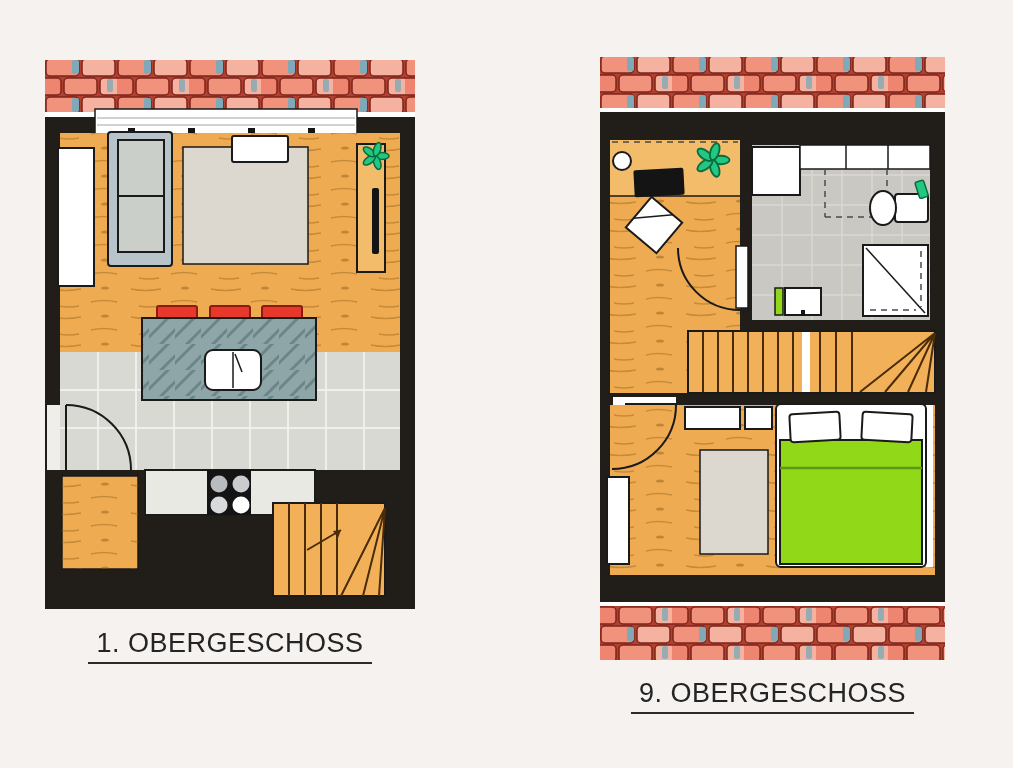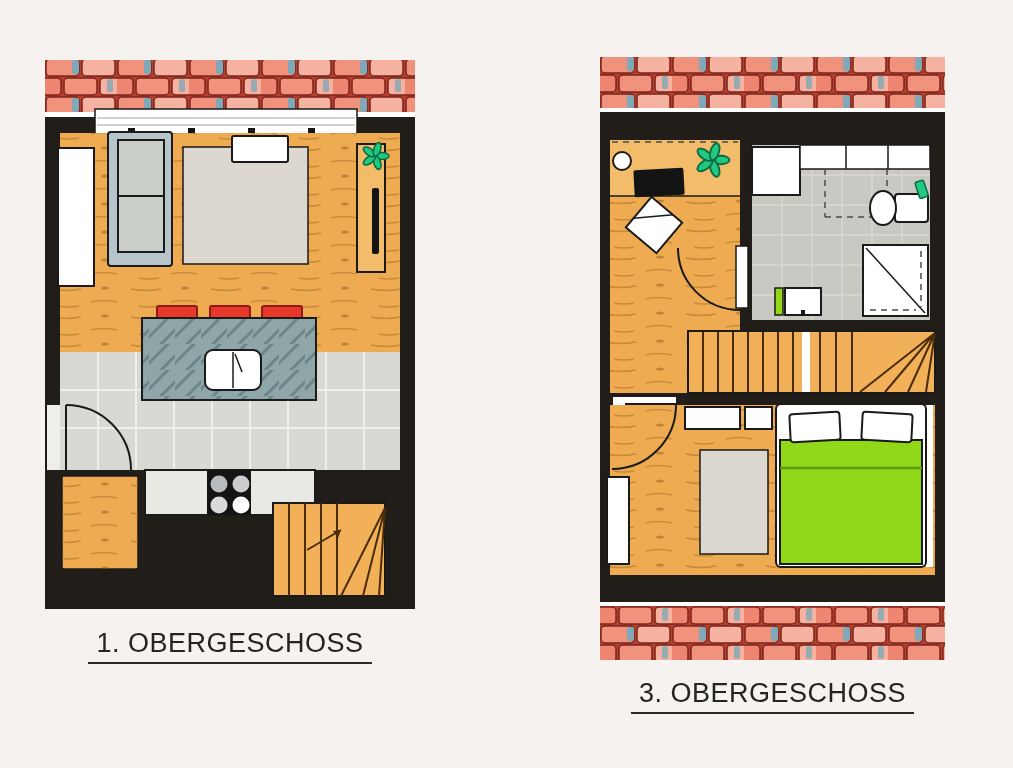--- a/index.html
+++ b/index.html
@@ -325,17 +325,17 @@
           <rect x="262" y="358" width="50" height="28" rx="3" class="w o2" transform="rotate(3 287 372)"></rect>
         </g>
       </g>
 
       <g>
         <rect x="0" y="547" width="345" height="4" class="wn"></rect>
         <rect x="0" y="551" width="345" height="54" fill="url(#Rroof)"></rect>
       </g>
     </svg>
     <figcaption class="cap">
-      <span>3. OBERGESCHOSS</span>
+      <span>9. OBERGESCHOSS</span>
     </figcaption>
   </figure>
 
 </div>
 
 </body></html>

